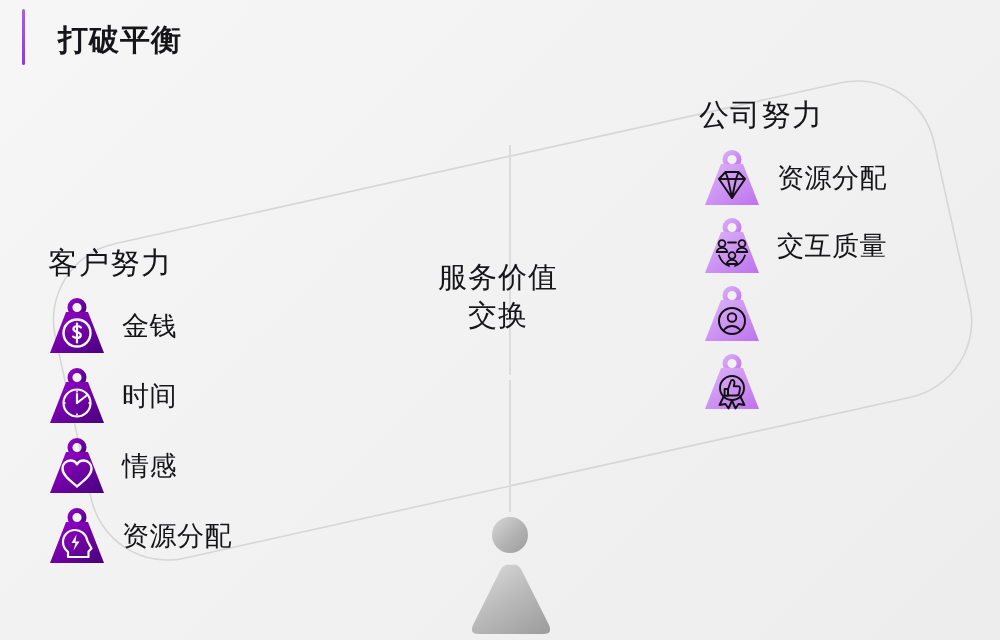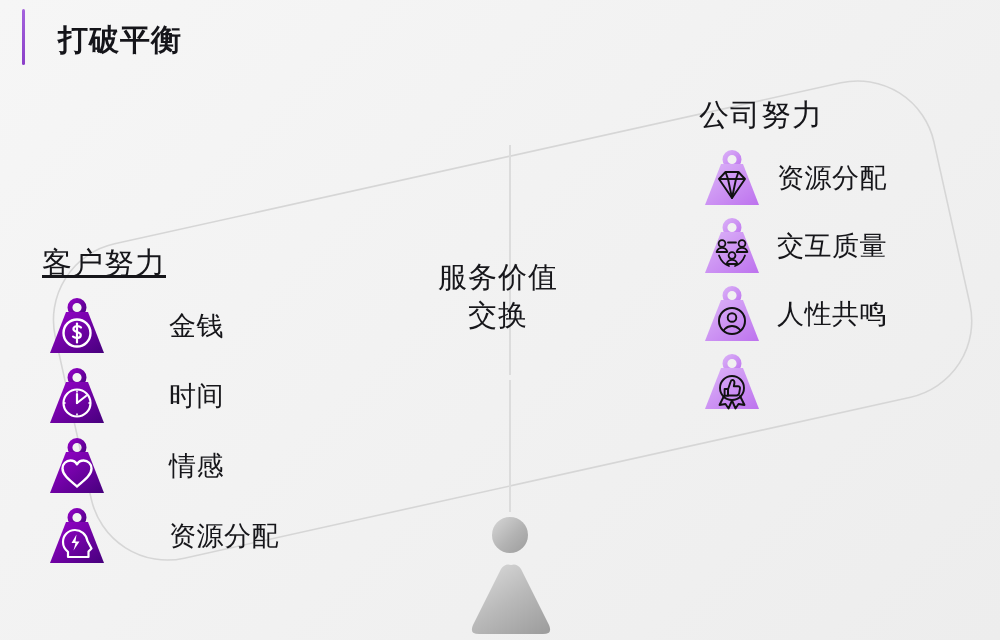--- a/index.html
+++ b/index.html
@@ -62,22 +62,22 @@
     display:flex;align-items:center;
     height:68px;
   }
   .weight-label{
     font-size:27px;color:#16161a;
     letter-spacing:.5px;white-space:nowrap;
   }
   .weight-icon{flex:0 0 auto;display:block;}
 
   #group-customer{left:42px;top:243px;}
-  #group-customer .group-title{text-decoration:underline;}
-  #group-customer .weight-row{margin-bottom:2px;gap:47px;}
+  #group-customer .group-title{margin-left:6px;}
+  #group-customer .weight-row{margin-bottom:2px;}
   #group-customer .weight-label{margin-left:10px;}
 
   #group-company{left:697px;top:95px;}
   #group-company .group-title{margin-left:2px;}
   #group-company .weight-row{margin-bottom:0px;}
   #group-company .weight-label{margin-left:10px;}
 </style>
 </head>
 <body>
 
@@ -266,21 +266,20 @@
           </defs>
         <path d="M35 3 a9.5 9.5 0 0 1 9.5 9.5 a9.5 9.5 0 0 1 -9.5 9.5 a9.5 9.5 0 0 1 -9.5 -9.5 a9.5 9.5 0 0 1 9.5 -9.5 z
                  M35 8 a4.6 4.6 0 0 0 -4.6 4.5 a4.6 4.6 0 0 0 4.6 4.6 a4.6 4.6 0 0 0 4.6 -4.6 a4.6 4.6 0 0 0 -4.6 -4.5 z" fill="url(#pg3)"></path>
         <path d="M24 17 L46 17 L62 58 L8 58 Z" fill="url(#pg3)"></path>
         <g clip-path="url(#clipCirc)" fill="none" stroke="#111111" stroke-width="1.9">
           <circle cx="35" cy="34.5" r="4.3"></circle>
           <path d="M25 53 a10 10 0 0 1 20 0"></path>
         </g>
         <circle cx="35" cy="38" r="13" fill="none" stroke="#111111" stroke-width="2"></circle>
       </svg>
-      <span class="weight-label">人性共鸣</span>
     </div>
 
     <div class="weight-row">
       <svg class="weight-icon" width="70" height="62" viewBox="0 0 70 62">
         <defs>
             <linearGradient id="pg4" x1="0" y1="0" x2="1" y2="1">
           <stop offset="0%" stop-color="#dcb4f8"></stop>
               <stop offset="100%" stop-color="#bd72ee"></stop>
             </linearGradient>
           </defs>

